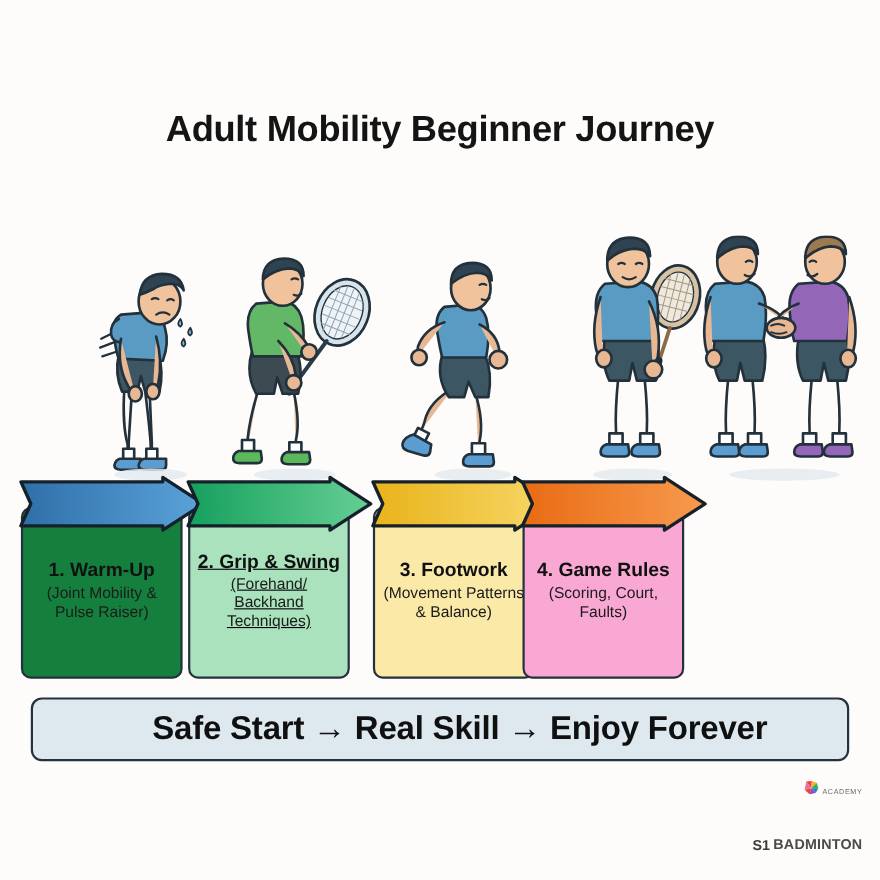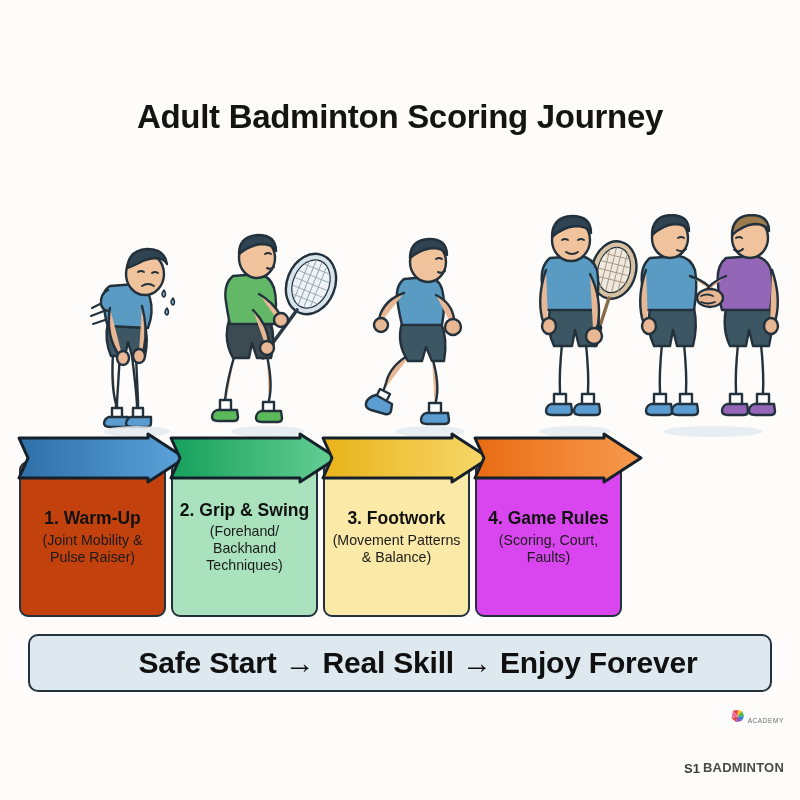--- a/index.html
+++ b/index.html
@@ -177,21 +177,21 @@
     margin-top: 1.5px;
     border-top: .5px solid #c9c9c9;
     padding-top: 1px;
   }
 </style>
 </head>
 <body>
 
 <div id="poster">
 
-  <div id="title">Adult Badminton Scoring Journey</div>
+  <div id="title">Adult Mobility Beginner Journey</div>
 
   <div id="figures">
 
     <div class="figure" style="left:42px;width:130px;height:190px;">
       <div class="shadow" style="width:66px;"></div>
       <svg width="130" height="190" viewBox="0 0 130 190">
         <g fill="none" stroke="#22313c" stroke-width="2.4" stroke-linecap="round" stroke-linejoin="round">
 
           <path d="M20 66 L32 60 M19 74 L32 69 M21 82 L33 78" stroke-width="2"></path>
 
@@ -395,43 +395,43 @@
     <div class="step" style="left:0px;width:172px;">
       <svg class="step-arrow" viewBox="0 0 172 52" preserveAspectRatio="none">
         <defs>
           <linearGradient id="ag1" x1="0" y1="0" x2="1" y2="0">
             <stop offset="0" stop-color="#2f6fa8"></stop>
               <stop offset="1" stop-color="#5ba3da"></stop>
           </linearGradient>
         </defs>
         <path d="M3 6 L12 26 L3 46 L132 46 L132 50 L169 26 L132 2 L132 6 Z" fill="url(#ag1)" stroke="#15202a" stroke-width="3" stroke-linejoin="round"></path>
       </svg>
-      <div class="step-box" style="background:#c2410c;">
+      <div class="step-box" style="background:#15803d;">
         <div class="step-title">1. Warm-Up</div>
         <div class="step-sub">(Joint Mobility &amp; Pulse Raiser)</div>
       </div>
     </div>
 
     <div class="step" style="left:152px;width:172px;">
       <svg class="step-arrow" viewBox="0 0 172 52" preserveAspectRatio="none">
         <defs>
           <linearGradient id="ag2" x1="0" y1="0" x2="1" y2="0">
             <stop offset="0" stop-color="#16a05d"></stop>
               <stop offset="1" stop-color="#66cf95"></stop>
           </linearGradient>
         </defs>
         <path d="M3 6 L12 26 L3 46 L132 46 L132 50 L169 26 L132 2 L132 6 Z" fill="url(#ag2)" stroke="#15202a" stroke-width="3" stroke-linejoin="round"></path>
       </svg>
-      <div class="step-box" style="background:#a9e2bd;">
+      <div class="step-box" style="background:#a9e2bd;text-decoration:underline;">
         <div class="step-title">2. Grip &amp; Swing</div>
         <div class="step-sub">(Forehand/ Backhand Techniques)</div>
       </div>
     </div>
 
-    <div class="step" style="left:304px;width:172px;">
+    <div class="step" style="left:320px;width:172px;">
       <svg class="step-arrow" viewBox="0 0 172 52" preserveAspectRatio="none">
         <defs>
           <linearGradient id="ag3" x1="0" y1="0" x2="1" y2="0">
             <stop offset="0" stop-color="#e9b31a"></stop>
               <stop offset="1" stop-color="#f7d86a"></stop>
           </linearGradient>
         </defs>
         <path d="M3 6 L12 26 L3 46 L132 46 L132 50 L169 26 L132 2 L132 6 Z" fill="url(#ag3)" stroke="#15202a" stroke-width="3" stroke-linejoin="round"></path>
       </svg>
       <div class="step-box" style="background:#fbe9a8;">
@@ -443,21 +443,21 @@
     <div class="step" style="left:456px;width:172px;">
       <svg class="step-arrow" viewBox="0 0 172 52" preserveAspectRatio="none">
         <defs>
           <linearGradient id="ag4" x1="0" y1="0" x2="1" y2="0">
             <stop offset="0" stop-color="#e96b13"></stop>
               <stop offset="1" stop-color="#f79a4e"></stop>
           </linearGradient>
         </defs>
         <path d="M3 6 L12 26 L3 46 L132 46 L132 50 L169 26 L132 2 L132 6 Z" fill="url(#ag4)" stroke="#15202a" stroke-width="3" stroke-linejoin="round"></path>
       </svg>
-      <div class="step-box" style="background:#d946ef;">
+      <div class="step-box" style="background:#f9a8d4;">
         <div class="step-title">4. Game Rules</div>
         <div class="step-sub">(Scoring, Court, Faults)</div>
       </div>
     </div>
 
   </div>
 
   <div id="banner">
     <div id="banner-text">Safe Start → Real Skill → Enjoy Forever</div>
   </div>

